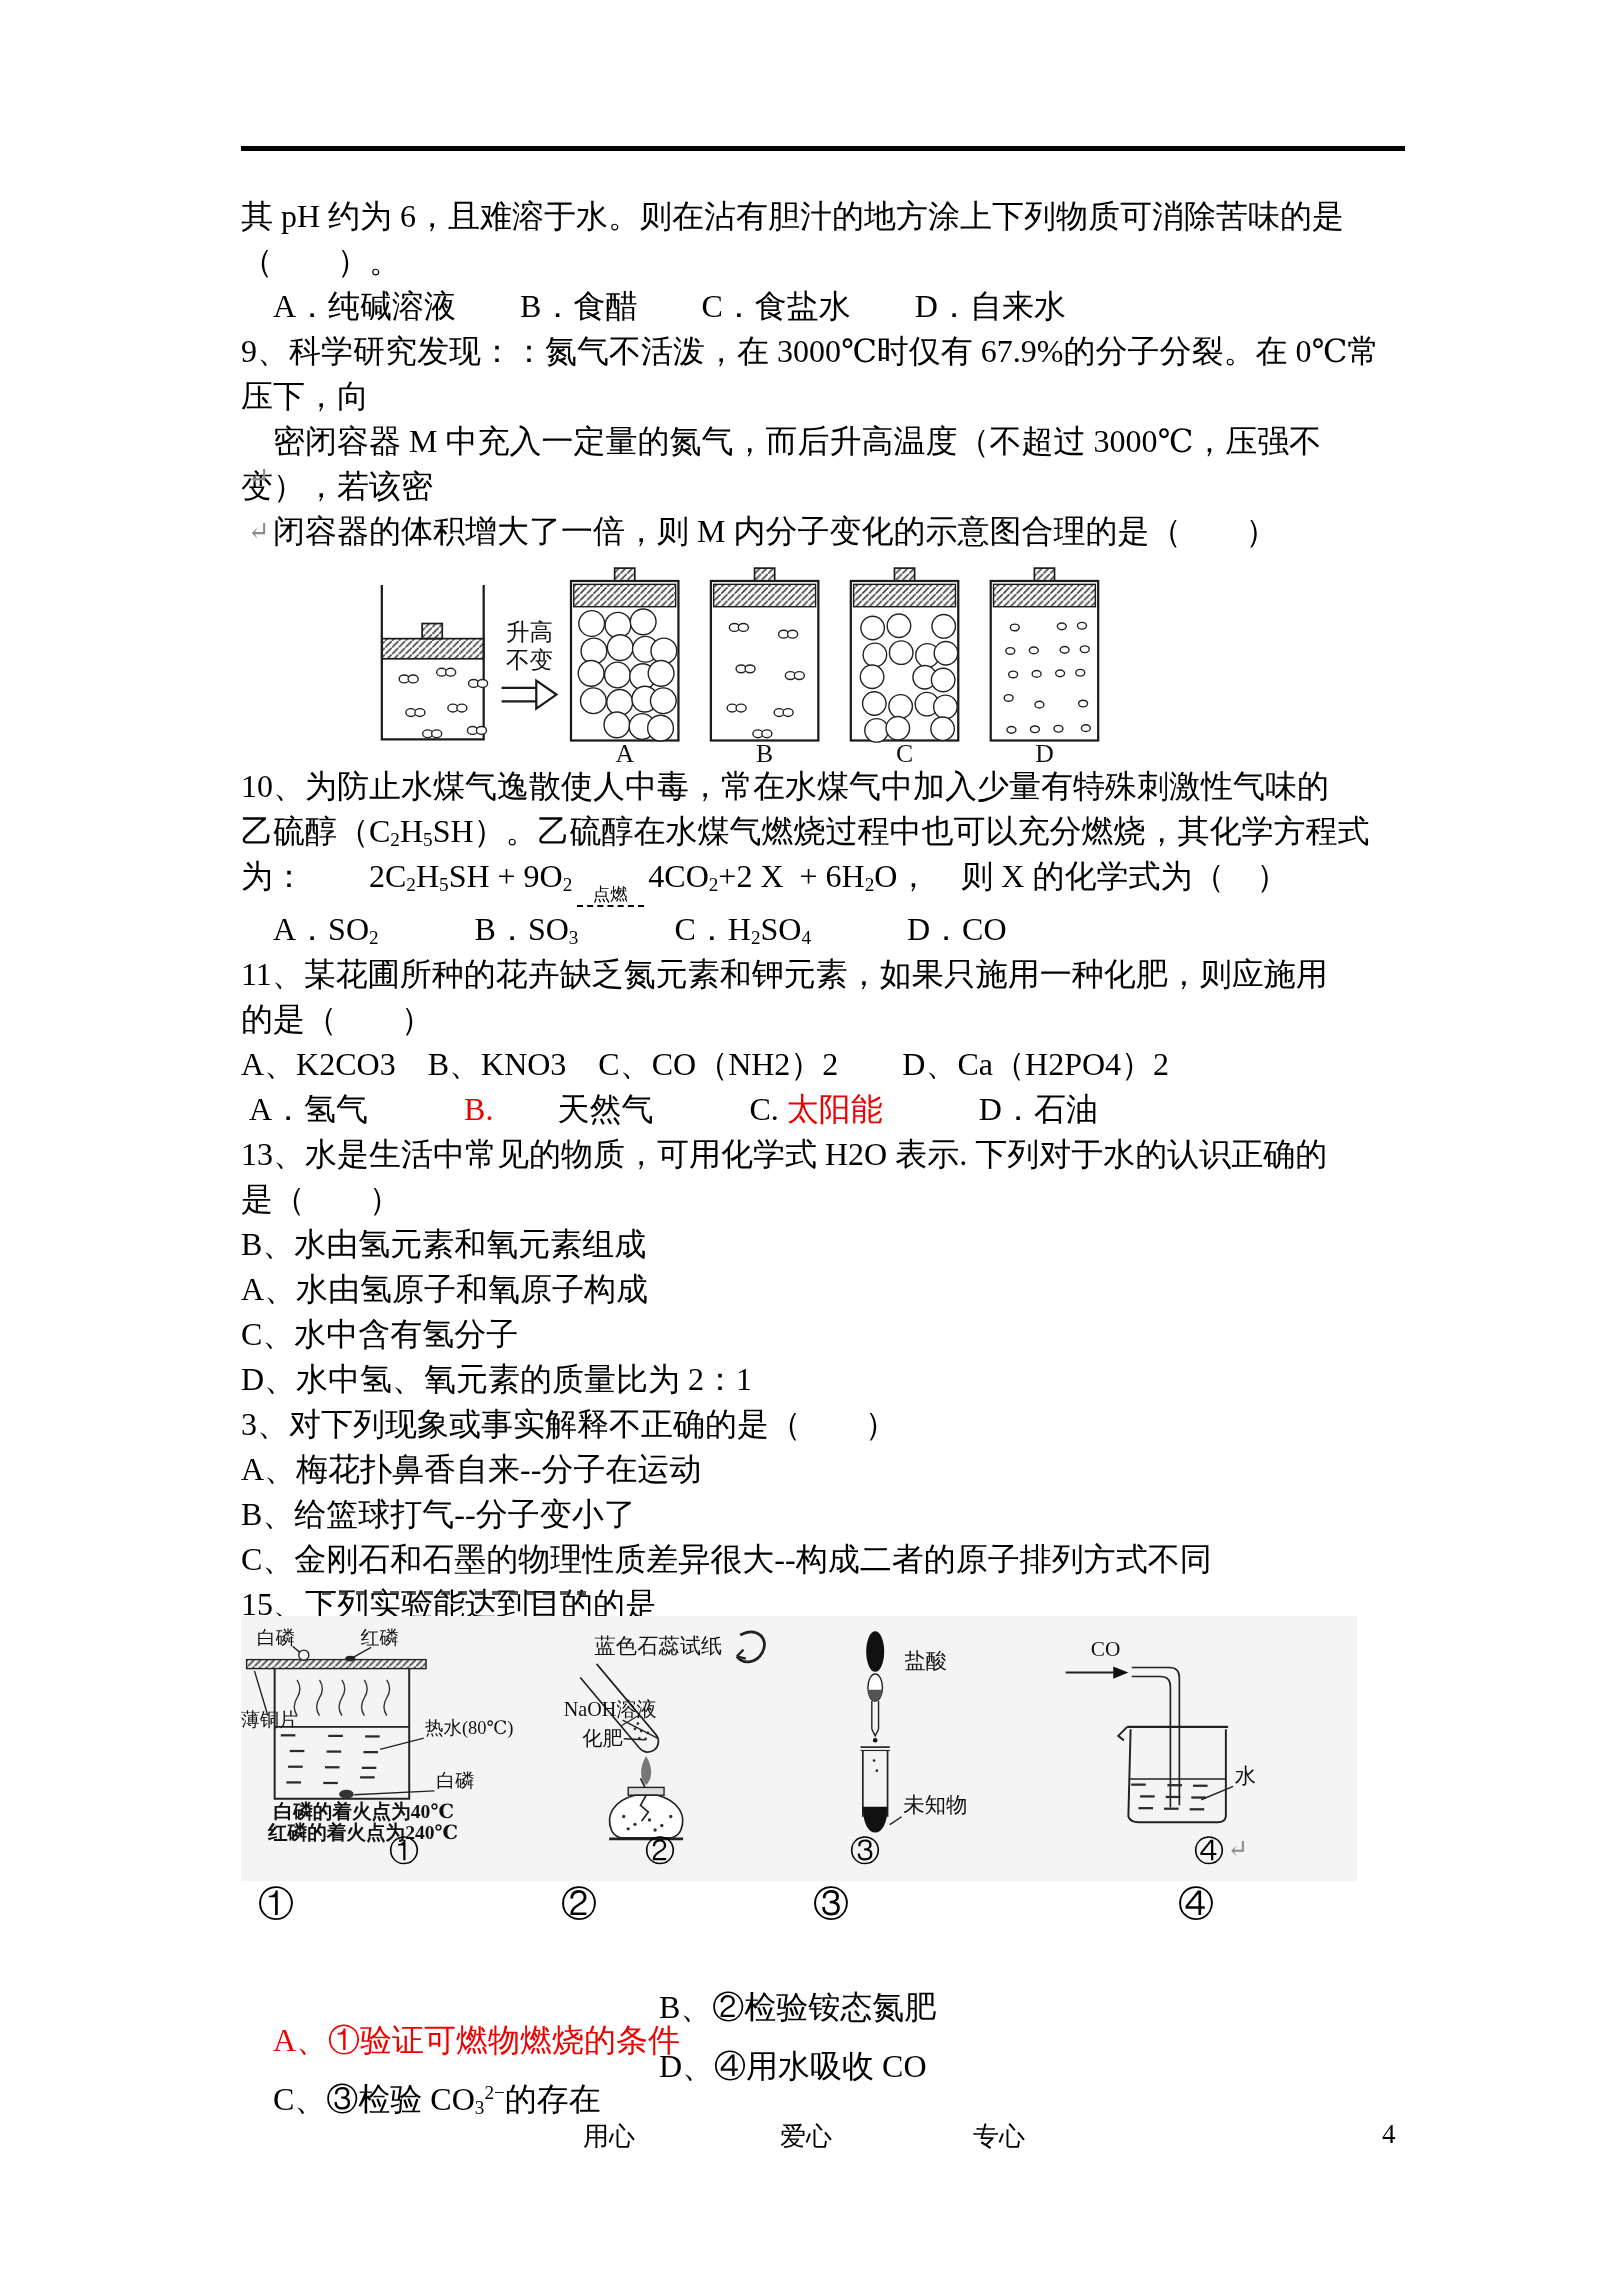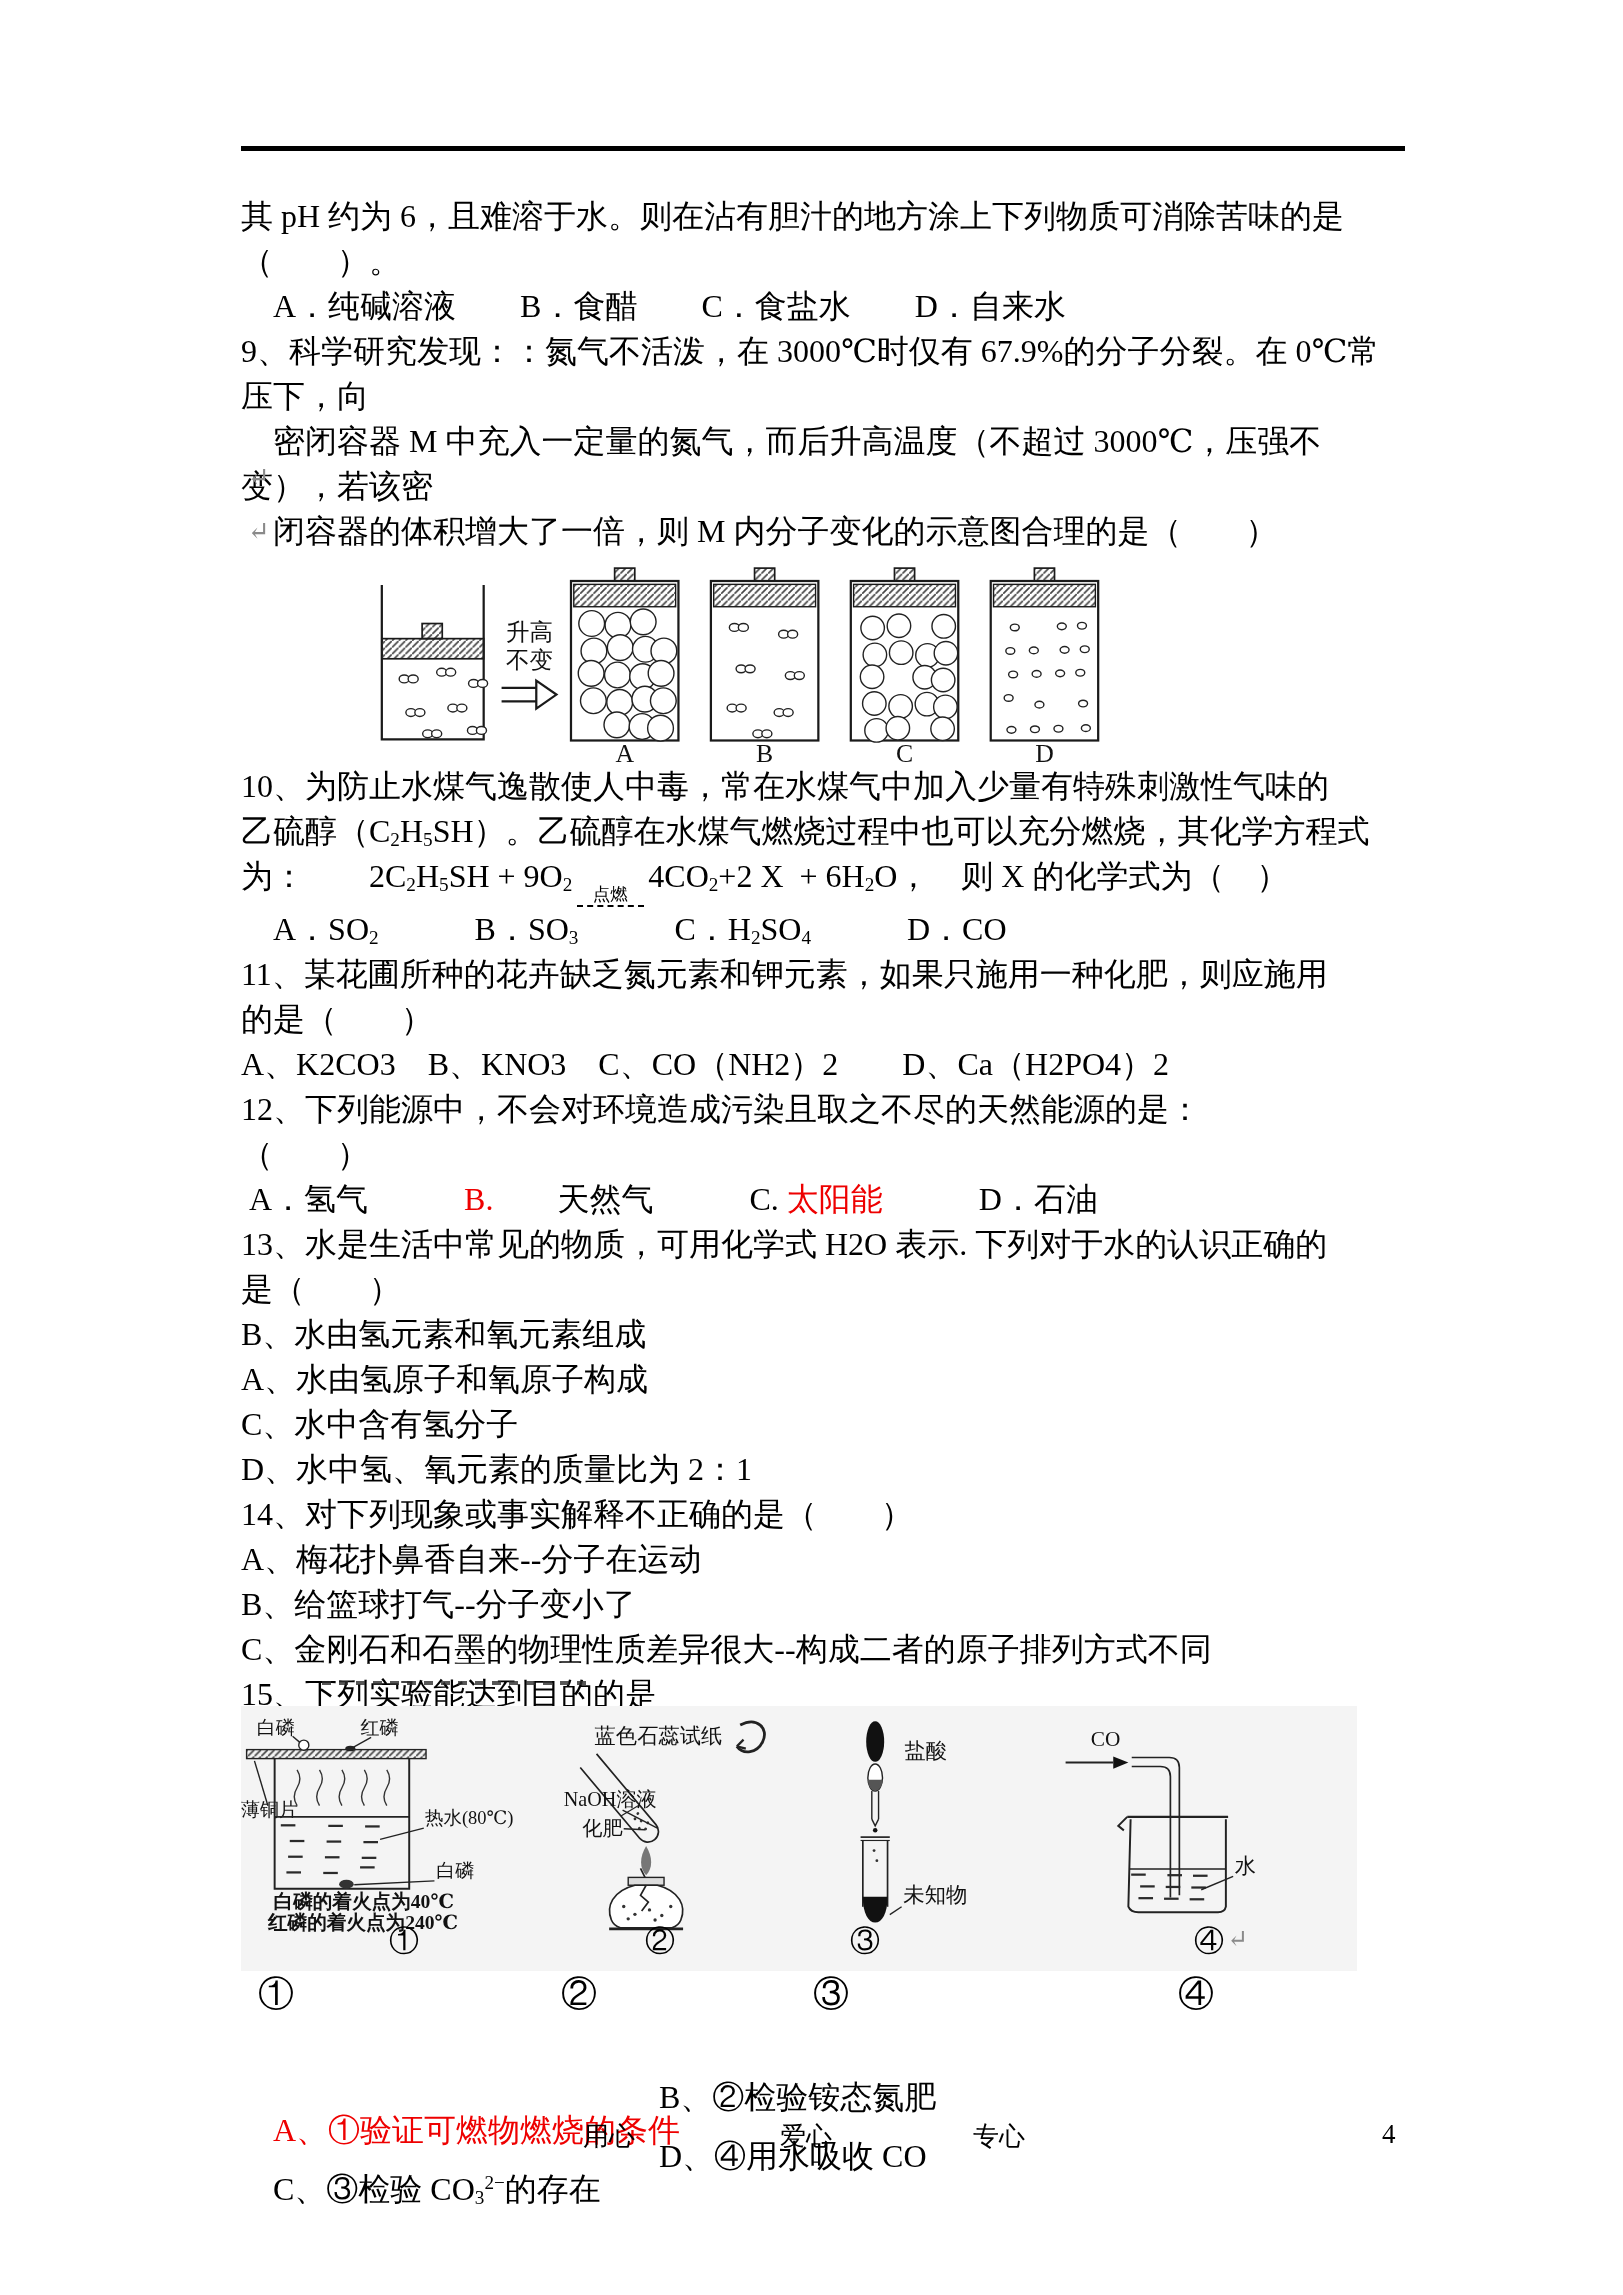--- a/index.html
+++ b/index.html
@@ -185,31 +185,30 @@
 
   <div class="line">10、为防止水煤气逸散使人中毒，常在水煤气中加入少量有特殊刺激性气味的</div>
   <div class="line"><span>乙硫醇（C</span><sub>2</sub><span>H</span><sub>5</sub><span>SH）。乙硫醇在水煤气燃烧过程中也可以充分燃烧，其化学方程式</span></div>
   <div class="line"><span>为：　　2C</span><sub>2</sub><span>H</span><sub>5</sub><span>SH + 9O</span><sub>2</sub><span class="cond"><span class="cond-txt">点燃</span><span class="cond-bar"></span></span><span>4CO</span><sub>2</sub><span>+2 X  + 6H</span><sub>2</sub><span>O，　则 X 的化学式为（　）</span></div>
   <div class="line"><span>　A．SO</span><sub>2</sub><span>　　　B．SO</span><sub>3</sub><span>　　　C．H</span><sub>2</sub><span>SO</span><sub>4</sub><span>　　　D．CO</span></div>
 
   <div class="line">11、某花圃所种的花卉缺乏氮元素和钾元素，如果只施用一种化肥，则应施用</div>
   <div class="line">的是（　　）</div>
   <div class="line">A、K2CO3　B、KNO3　C、CO（NH2）2　　D、Ca（H2PO4）2</div>
 
-  <div class="line">12、下列能源中，不会对环境造成污染且取之不尽的天然能源的是：　　　　（　　）</div>
   <div class="line"><span> A．氢气　　　</span><span class="red">B.</span><span>　　天然气　　　C. </span><span class="red">太阳能</span><span>　　　D．石油</span></div>
 
   <div class="line">13、水是生活中常见的物质，可用化学式 H2O 表示. 下列对于水的认识正确的</div>
   <div class="line">是（　　）</div>
   <div class="line">B、水由氢元素和氧元素组成</div>
   <div class="line">A、水由氢原子和氧原子构成</div>
   <div class="line">C、水中含有氢分子</div>
   <div class="line">D、水中氢、氧元素的质量比为 2：1</div>
 
-  <div class="line">14、对下列现象或事实解释不正确的是（　　）</div>
+  <div class="line">3、对下列现象或事实解释不正确的是（　　）</div>
   <div class="line">A、梅花扑鼻香自来--分子在运动</div>
   <div class="line">B、给篮球打气--分子变小了</div>
   <div class="line">C、金刚石和石墨的物理性质差异很大--构成二者的原子排列方式不同</div>
 
   <div class="line">15、下列实验能达到目的的是</div>
 
   <div class="figstrip">
     <div class="artifact"></div>
 
     <svg style="left:0" width="314" height="236" viewBox="0 0 560 420">

